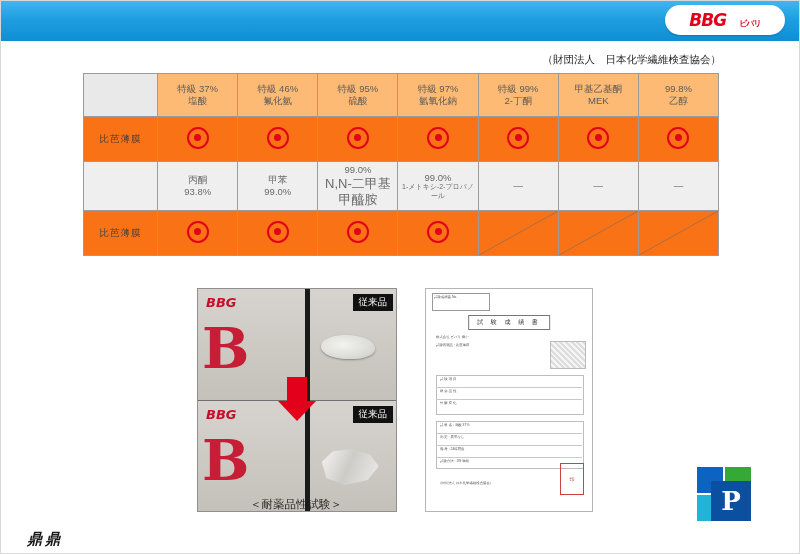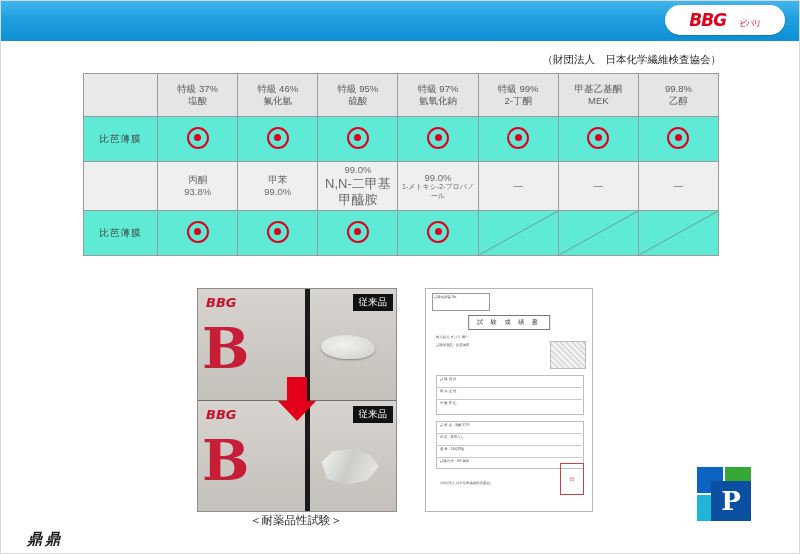--- a/index.html
+++ b/index.html
@@ -29,21 +29,21 @@
     display:flex;align-items:center;justify-content:center;
     box-shadow:0 1px 2px rgba(0,0,0,.2);
   }
   .logo-text{
     font-family:"DejaVu Sans", sans-serif;
     font-weight:bold;font-style:italic;
     font-size:17px;color:#e2001a;letter-spacing:-1px;
     display:flex;align-items:baseline;
   }
   .logo-sub{
-    font-size:8px;color:#e2001a;margin-left:13px;font-style:normal;font-weight:normal;
+    font-size:8px;color:#e2001a;margin-left:13px;font-style:normal;font-weight:bold;
   }
   
   .assoc{
     position:absolute;right:78px;top:52px;
     font-size:10.5px;color:#231f20;
     white-space:nowrap;
   }
   
   .tbl{
     position:absolute;left:82px;top:72px;
@@ -54,39 +54,39 @@
   .tbl td{
     border:1px solid #9b9b9b;
     text-align:center;
     vertical-align:middle;
     font-size:9.5px;
     line-height:1.25;
     padding:2px 1px;
     color:#3f3f3f;
   }
   .hdr-row td{
-    background:#e5e5e5;
+    background:#fdba74;
     height:38px;
     color:#5a5a5a;
   }
   .hdr-row td.blank{background:#e9e9e9;}
   .name-cell{
     width:74px;
     font-size:10.5px;
     color:#231f20;
     background:#ffffff;
     height:40px;
     letter-spacing:1px;
   }
   .sub-row td{
     background:#efefef;
     height:36px;
     color:#6a6a6a;
   }
-  .mark-row td{height:40px;background:#5eead4;}
+  .mark-row td{height:40px;background:#f97316;}
   .target{
     display:inline-block;width:18px;height:18px;border-radius:50%;
     border:2px solid #e2001a;position:relative;
   }
   .target:after{
     content:"";position:absolute;left:50%;top:50%;
     width:7px;height:7px;margin-left:-3.5px;margin-top:-3.5px;
     background:#e2001a;border-radius:50%;
   }
   .slash{position:relative;overflow:hidden;}
@@ -156,21 +156,21 @@
     width:20px;height:26px;background:#e2001a;
   }
   .arrow .head{
     position:absolute;left:50%;top:24px;transform:translateX(-50%);
     width:0;height:0;border-left:19px solid transparent;border-right:19px solid transparent;
     border-top:20px solid #e2001a;
   }
   .caption{
     position:absolute;font-size:11.5px;color:#231f20;text-align:center;
   }
-  .cap-photo{left:196px;top:512px;width:198px;}
+  .cap-photo{left:196px;top:496px;width:198px;}
   
   .report{
     position:absolute;left:424px;top:287px;width:166px;height:222px;
     background:#ffffff;border:1px solid #b5b5b5;
     overflow:hidden;
   }
   .rep-title{
     position:absolute;left:50%;top:26px;transform:translateX(-50%);
     font-size:6px;letter-spacing:3px;color:#333;border:1px solid #777;padding:2px 8px;
   }

